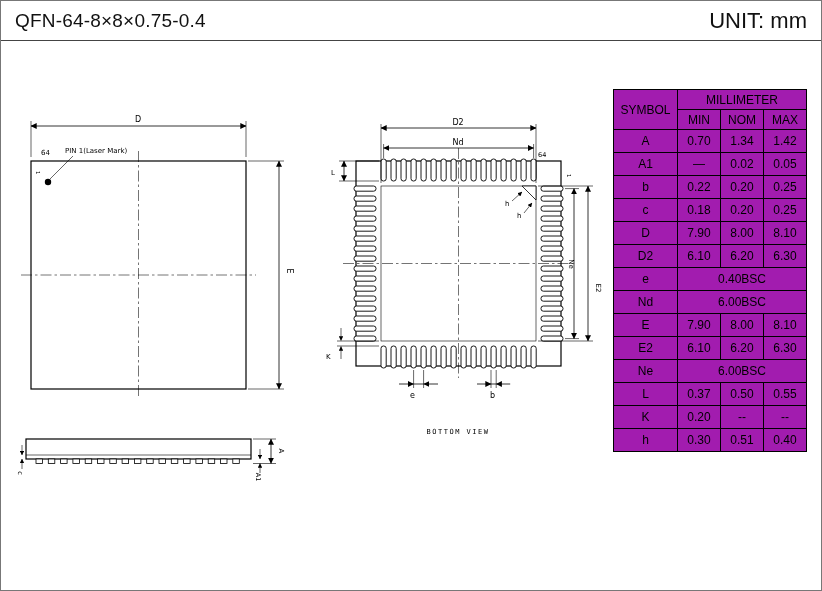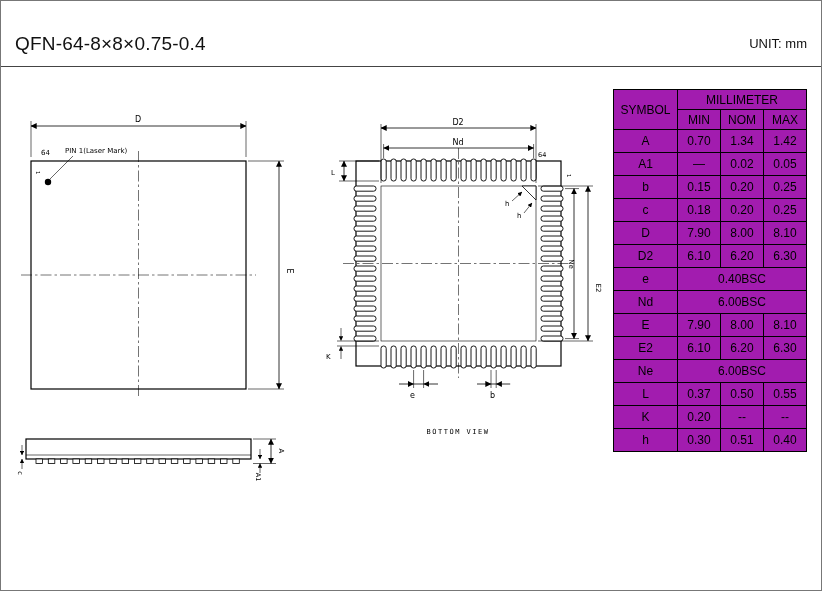--- a/index.html
+++ b/index.html
@@ -1,22 +1,22 @@
 <!DOCTYPE html>
 <html><head>
 <meta charset="utf-8">
 <style>
   * { margin:0; padding:0; box-sizing:border-box; }
   html,body { background:#fff; }
   body { width:822px; height:591px; font-family:"Liberation Sans",sans-serif; }
   .page { position:relative; width:822px; height:591px; background:#fff; border:1px solid #777; overflow:hidden; }
-  .header { position:absolute; left:0; top:0; width:100%; height:46px; border-bottom:1px solid #444;
-            display:flex; align-items:center; justify-content:space-between; padding:11px 14px;margin-top:20px; }
+  .header { position:absolute; left:0; top:0; width:100%; height:40px; border-bottom:1px solid #444;
+            display:flex; align-items:center; justify-content:space-between; padding:11px 14px; }
   .title { font-size:19px; color:#111; letter-spacing:0.2px; }
-  .unit  { font-size:13px; color:#111; }
+  .unit  { font-size:22px; color:#111; }
 
   svg { position:absolute; overflow:visible; }
   #top-view    { left:15px;  top:108px; }
   #bottom-view { left:310px; top:115px; }
   #side-view   { left:15px;  top:428px; }
 
   .body-line { fill:#fff; stroke:#000; stroke-width:1.2; }
   .pad-line  { fill:none; stroke:#000; stroke-width:0.6; }
   .pin  { fill:#fff; stroke:#000; stroke-width:0.9; }
   .bump { fill:#fff; stroke:#000; stroke-width:0.8; }
@@ -305,21 +305,21 @@
           <td>1.42</td>
         </tr>
         <tr>
           <td>A1</td>
           <td>—</td>
           <td>0.02</td>
           <td>0.05</td>
         </tr>
         <tr>
           <td>b</td>
-          <td>0.15</td>
+          <td>0.22</td>
           <td>0.20</td>
           <td>0.25</td>
         </tr>
         <tr>
           <td>c</td>
           <td>0.18</td>
           <td>0.20</td>
           <td>0.25</td>
         </tr>
         <tr>

